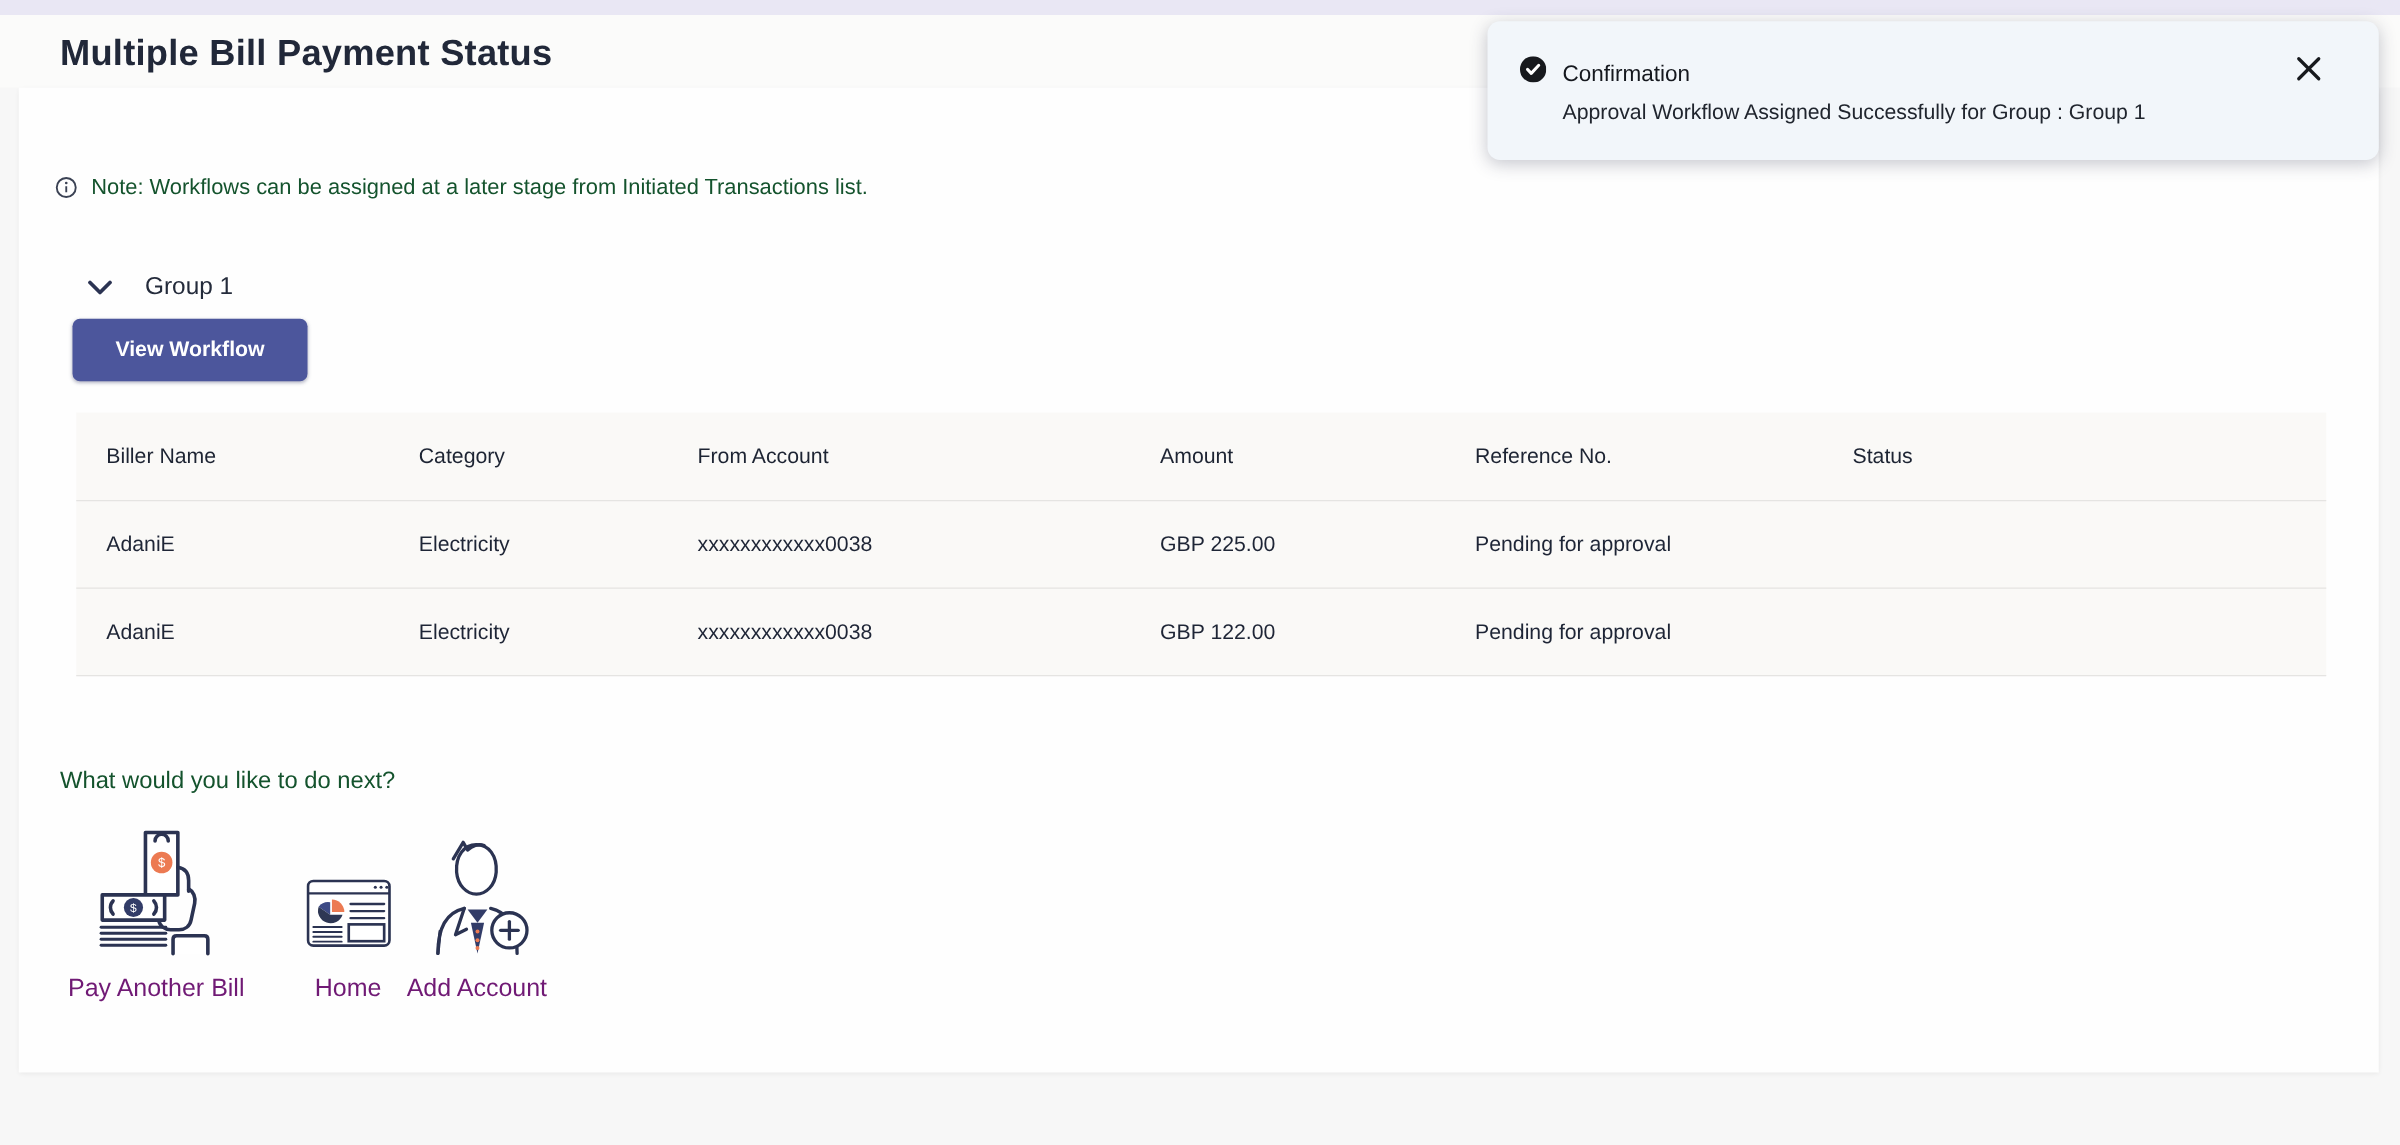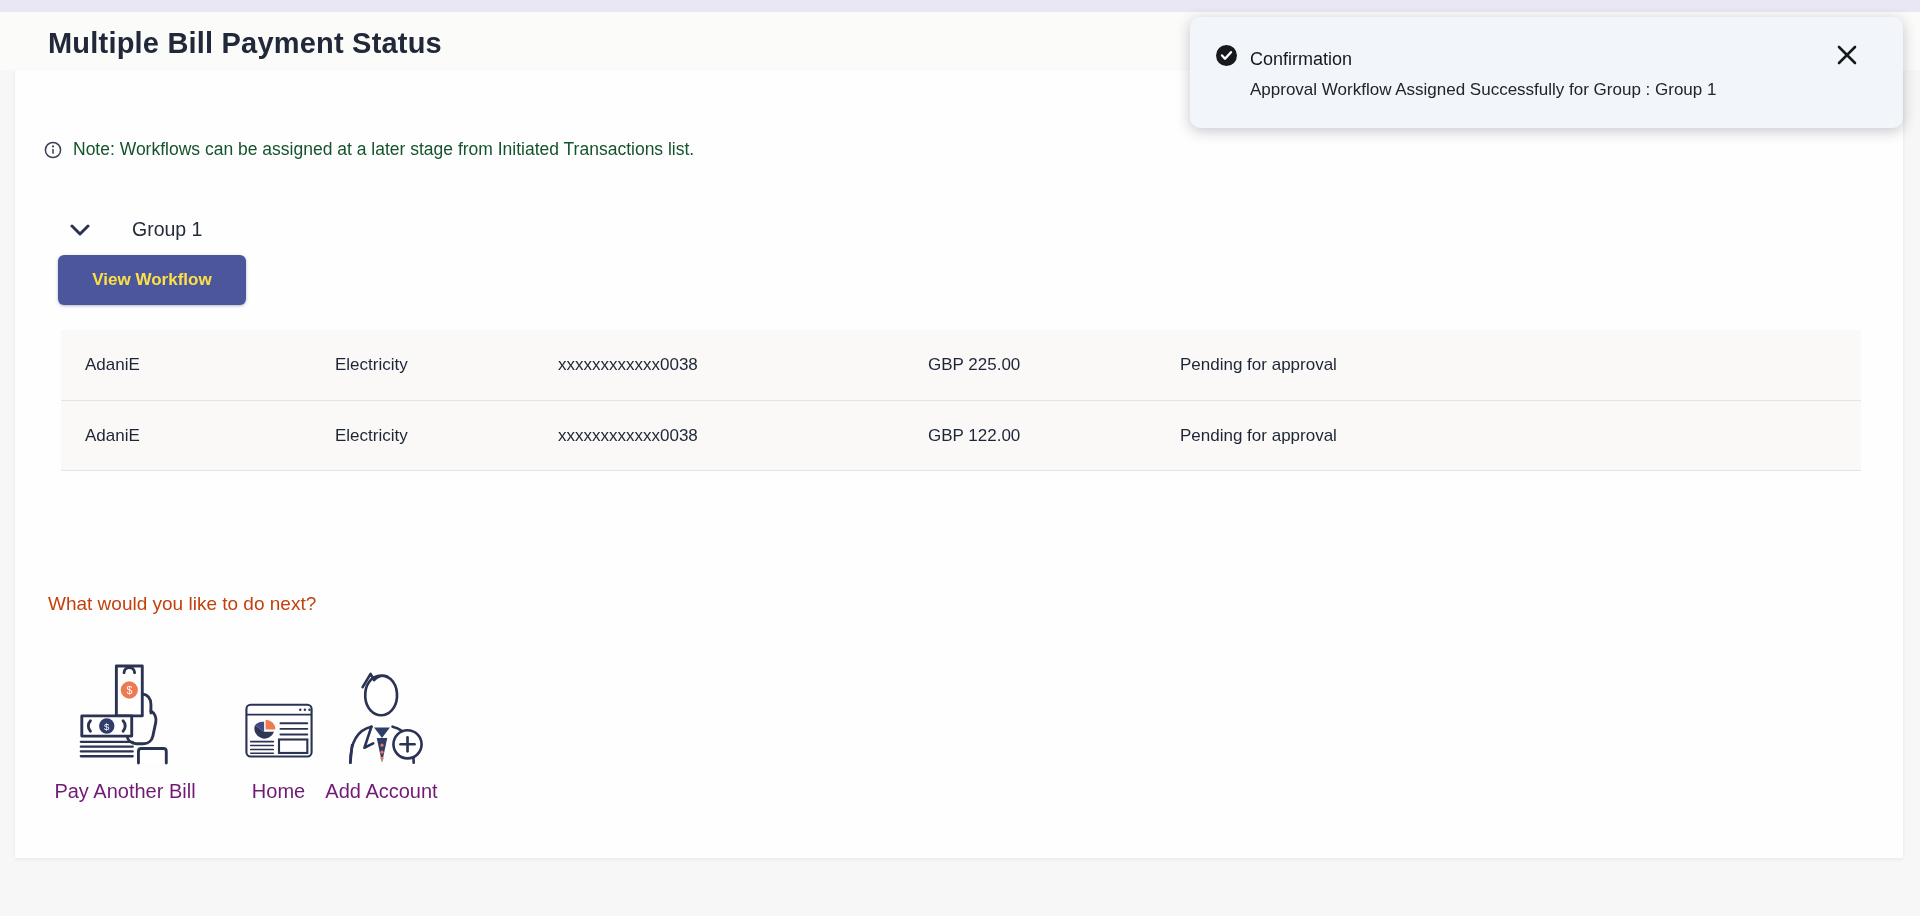--- a/index.html
+++ b/index.html
@@ -11,37 +11,37 @@
                background:#e9e7f4; box-shadow:0 1px 3px rgba(120,110,170,.25); }
   .header-band { position:absolute; left:0; top:12px; width:1920px; height:58px; background:#fbfbfa; }
   .page-title { position:absolute; left:48px; top:15px; font-size:29px; color:#212839; letter-spacing:.2px; }
 
   .card { position:absolute; left:15px; top:70px; width:1888px; height:788px;
           background:#fefefe; box-shadow:0 1px 4px rgba(0,0,0,.07); }
 
   .note-row { position:absolute; left:29px; top:69px; display:flex; align-items:center; gap:11px; }
   .note-text { font-size:17.5px; color:#14532d; }
 
-  .group-header { position:absolute; left:55px; top:148px; display:flex; align-items:center; gap:42px; cursor:pointer; }
+  .group-header { position:absolute; left:55px; top:148px; display:flex; align-items:center; gap:26px; cursor:pointer; }
   .group-label { font-size:19.5px; color:#242b3b; }
 
   .btn-primary { position:absolute; left:43px; top:185px; width:188px; height:50px;
-                 background:#4c569c; color:#fde047; font-size:17px; font-weight:bold;
+                 background:#4c569c; color:#ffffff; font-size:17px; font-weight:bold;
                  border:none; border-radius:6px; cursor:pointer;
                  box-shadow:0 1px 3px rgba(40,45,90,.35);
                  font-family:"Liberation Sans", sans-serif; }
 
   .pay-table { position:absolute; left:46px; top:260px; width:1800px; background:#faf9f7;
                border-bottom:1px solid #e5e4e2; }
   .t-row { display:grid; grid-template-columns:250px 223px 370px 252px 302px 1fr; height:70px; }
   .t-row + .t-row { border-top:1px solid #e5e4e2; }
   .t-cell { display:flex; align-items:center; padding-left:24px; font-size:17px; color:#1e2536; }
   .t-head .t-cell { font-weight:500; color:#1d2433; }
 
-  .next-question { position:absolute; left:33px; top:523px; font-size:19px; color:#c2410c; }
+  .next-question { position:absolute; left:33px; top:544px; font-size:19px; color:#14532d; }
 
   .quick-links { position:absolute; left:30px; top:585px; display:flex; align-items:flex-end; }
   .quick-link { display:flex; flex-direction:column; align-items:center; cursor:pointer; }
   .ql-1 { width:160px; }
   .ql-2 { width:75px; margin-left:36px; }
   .ql-3 { width:95px; margin-left:18px; }
   .ql-icon { display:flex; align-items:flex-end; justify-content:center; height:112px; }
   .ql-label { margin-top:13px; font-size:20px; color:#701a75; white-space:nowrap; }
 
   .toast { position:absolute; left:1190px; top:17px; width:713px; height:111px;
@@ -82,20 +82,28 @@
         <svg width="20" height="12" viewBox="0 0 20 12">
           <polyline points="2,2 10,10 18,2" fill="none" stroke="#2b3352" stroke-width="3" stroke-linecap="round" stroke-linejoin="round"></polyline>
         </svg>
       </span>
       <span class="group-label">Group 1</span>
     </div>
 
     <button class="btn-primary">View Workflow</button>
 
     <div class="pay-table">
+      <div class="t-row t-head">
+        <div class="t-cell">Biller Name</div>
+        <div class="t-cell">Category</div>
+        <div class="t-cell">From Account</div>
+        <div class="t-cell">Amount</div>
+        <div class="t-cell">Reference No.</div>
+        <div class="t-cell">Status</div>
+      </div>
       <div class="t-row">
         <div class="t-cell">AdaniE</div>
         <div class="t-cell">Electricity</div>
         <div class="t-cell">xxxxxxxxxxxx0038</div>
         <div class="t-cell">GBP 225.00</div>
         <div class="t-cell">Pending for approval</div>
       </div>
       <div class="t-row">
         <div class="t-cell">AdaniE</div>
         <div class="t-cell">Electricity</div>

